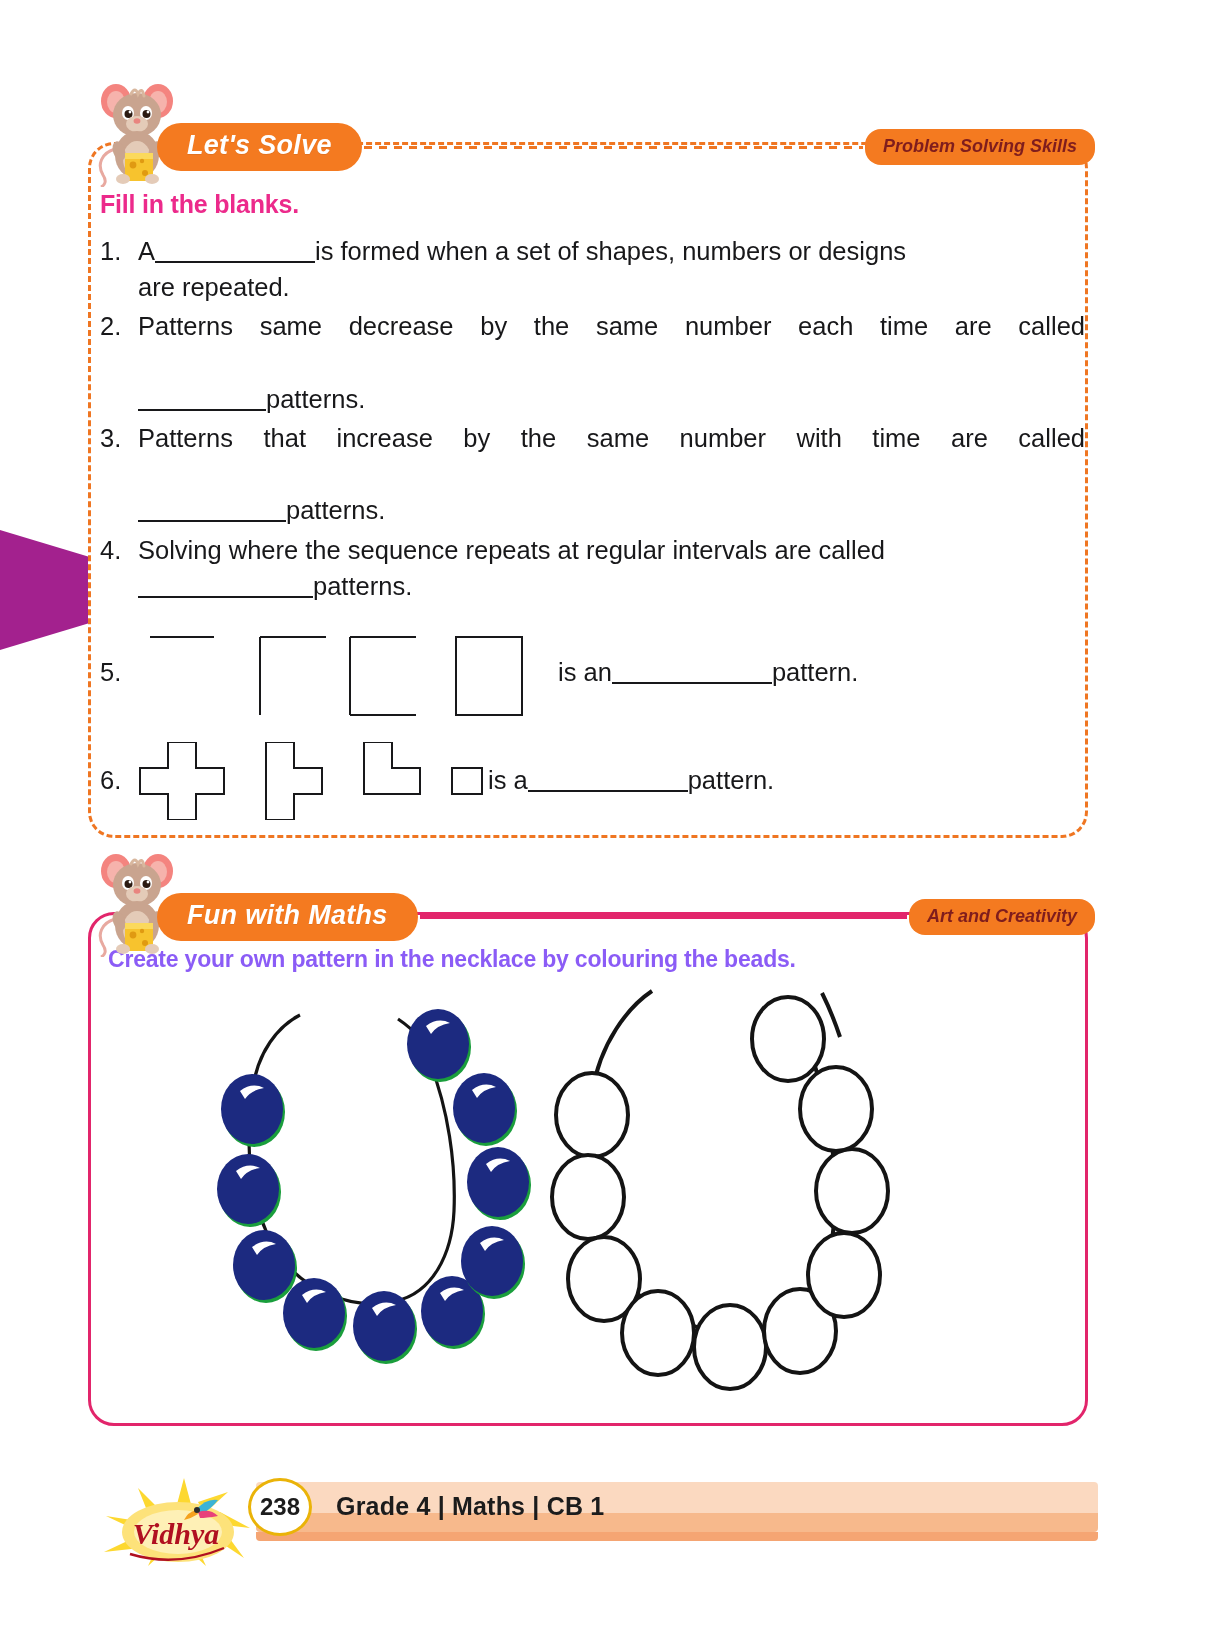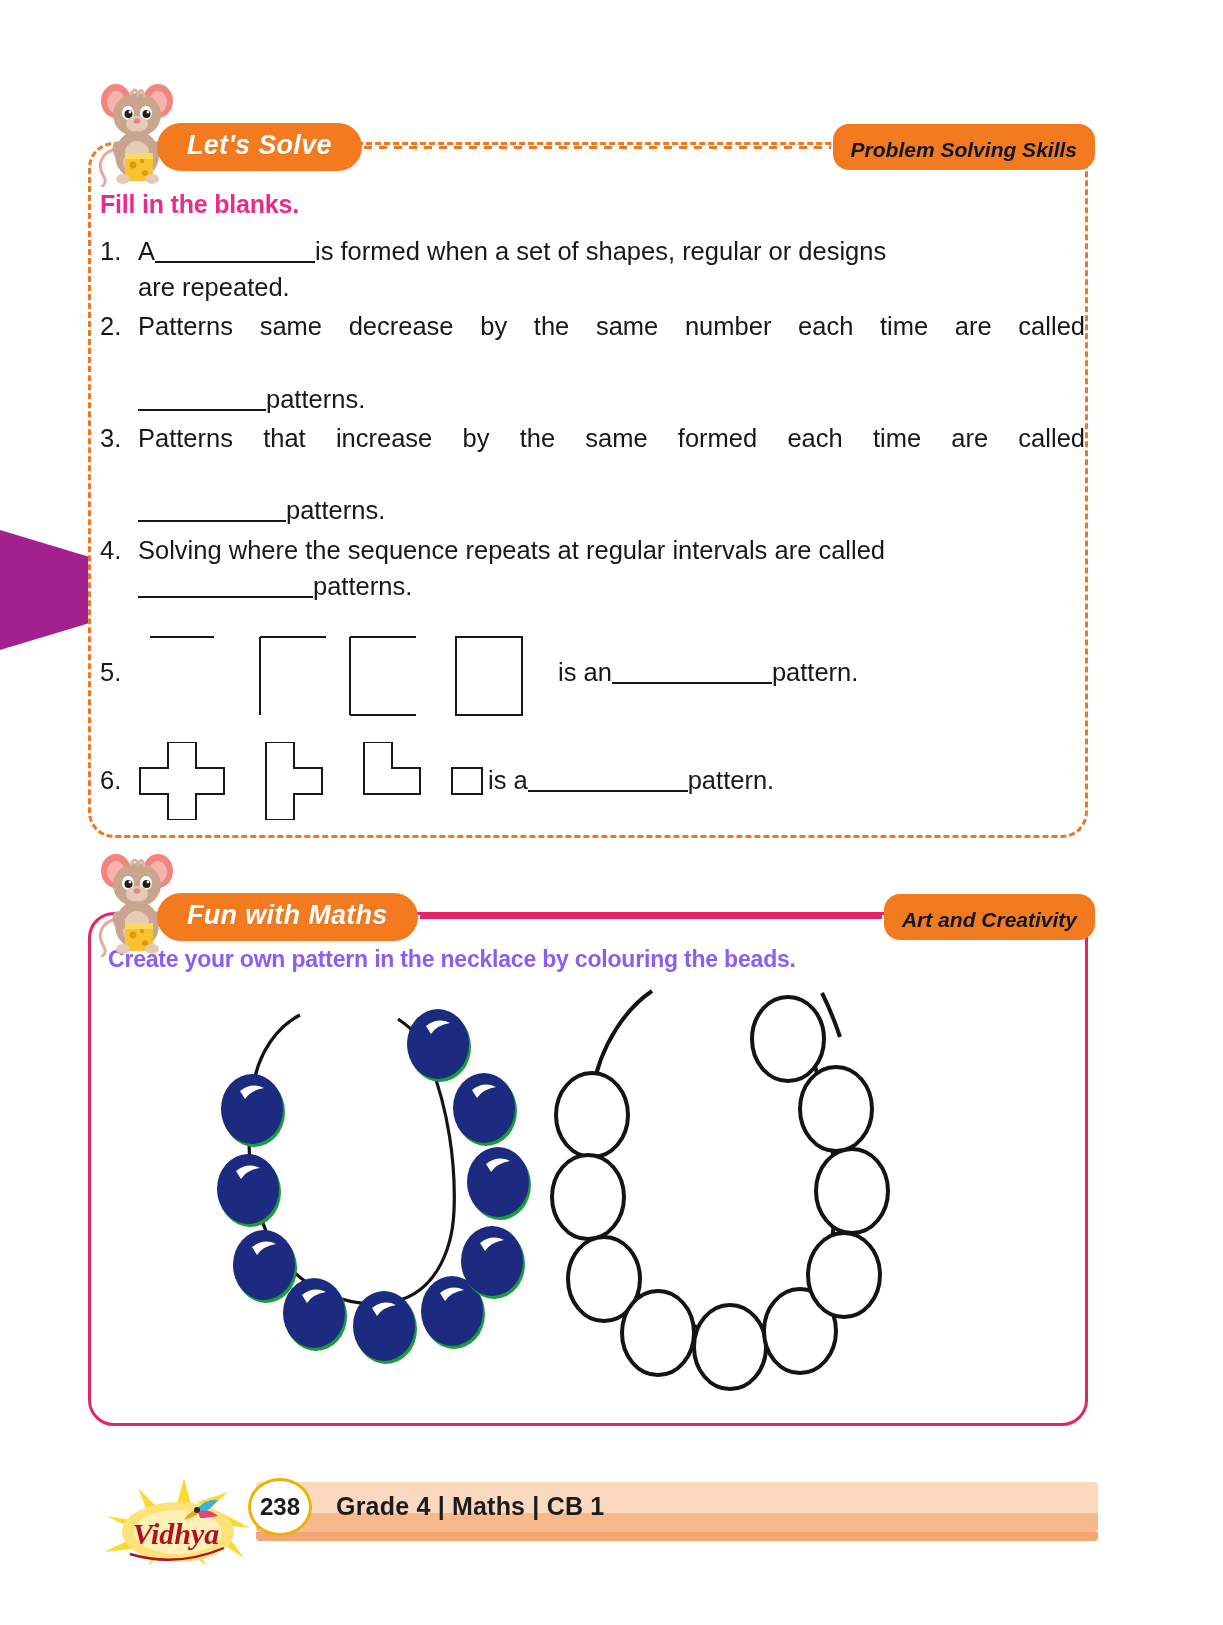--- a/index.html
+++ b/index.html
@@ -86,25 +86,25 @@
 
   .connector { flex: 1 1 auto; height: 3px; margin: 0 2px; }
   .connector-dashed {
     background-image: repeating-linear-gradient(to right,
       #ef7622 0px, #ef7622 8px, rgba(0,0,0,0) 8px, rgba(0,0,0,0) 15px);
   }
   .connector-solid { background: #e2256b; height: 4px; }
 
   .badge {
     background: #f47a20;
-    color: #0f172a;
-    font-size: 21px;
+    color: #7f1d1d;
+    font-size: 18px;
     font-weight: bold;
     font-style: italic;
-    padding: 14px 18px 8px 18px;
+    padding: 7px 18px 8px 18px;
     border-radius: 16px;
     white-space: nowrap;
     line-height: 1.15;
   }
 
   
   .content-solve {
     position: absolute;
     left: 100px;
     top: 190px;
@@ -288,37 +288,37 @@
 
 <div class="content-solve">
 
   <div class="prompt">Fill in the blanks.</div>
 
   <div class="qlist">
 
     <div class="qitem">
       <div class="qnum">1.</div>
       <div class="qbody">
-        <span>A</span><span class="blank-line bl-lg"></span><span>is formed when a set of shapes, regular or designs</span><br>
+        <span>A</span><span class="blank-line bl-lg"></span><span>is formed when a set of shapes, numbers or designs</span><br>
         <span>are repeated.</span>
       </div>
     </div>
 
     <div class="qitem">
       <div class="qnum">2.</div>
       <div class="qbody">
         <div class="just">Patterns same decrease by the same number each time are called</div>
         <div><span class="blank-line bl-sm"></span><span>patterns.</span></div>
       </div>
     </div>
 
     <div class="qitem">
       <div class="qnum">3.</div>
       <div class="qbody">
-        <div class="just">Patterns that increase by the same formed each time are called</div>
+        <div class="just">Patterns that increase by the same number with time are called</div>
         <div><span class="blank-line bl-md"></span><span>patterns.</span></div>
       </div>
     </div>
 
     <div class="qitem">
       <div class="qnum">4.</div>
       <div class="qbody">
         <div>Solving where the sequence repeats at regular intervals are called</div>
         <div><span class="blank-line bl-xl"></span><span>patterns.</span></div>
       </div>

